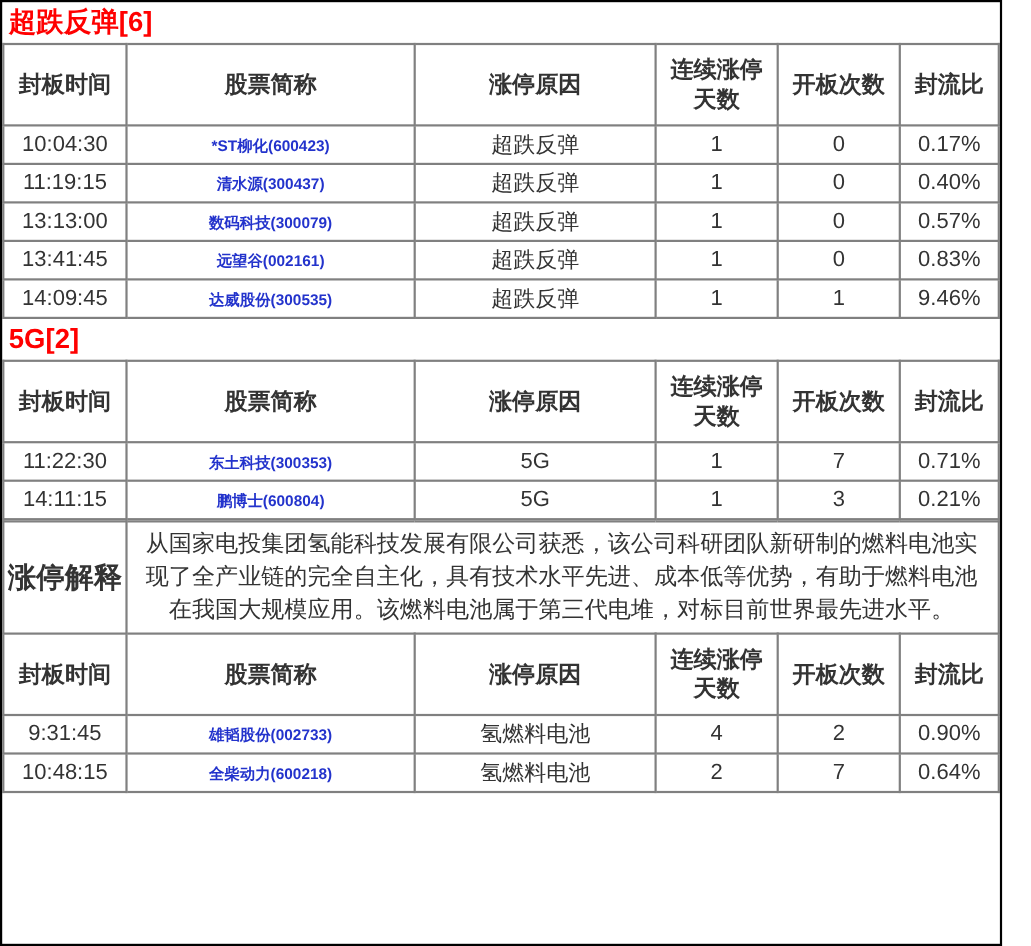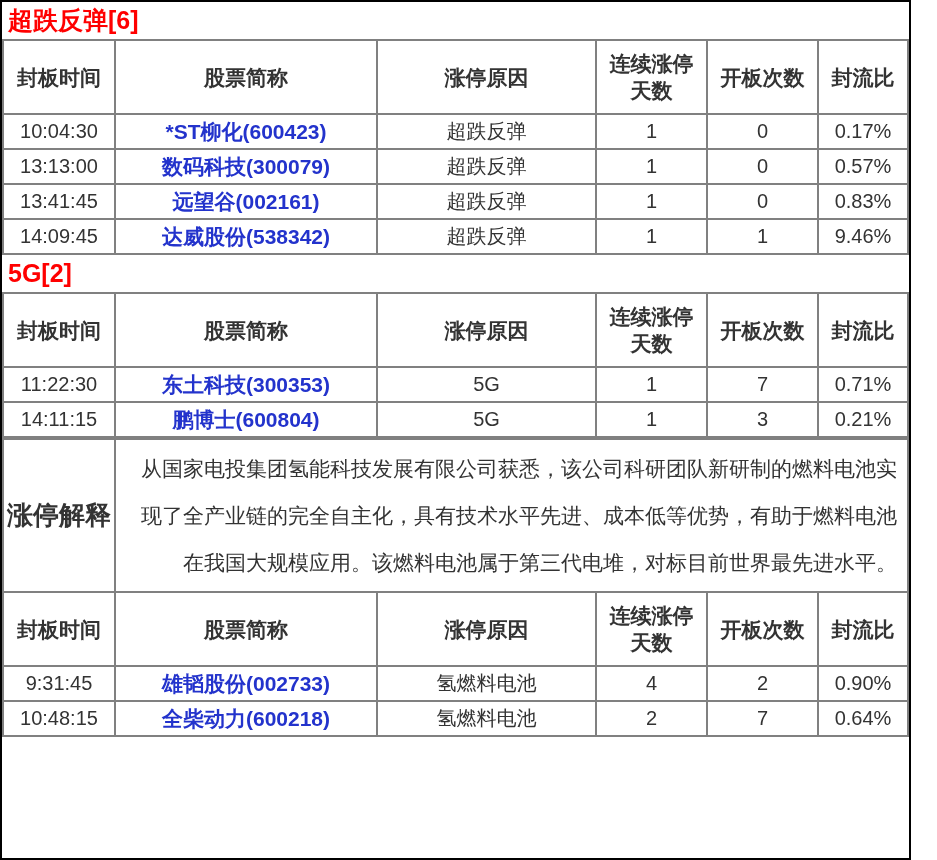--- a/index.html
+++ b/index.html
@@ -58,33 +58,33 @@
   .data-row td {
     height: 33px;
     font-size: 20px;
     padding: 0 2px;
     white-space: nowrap;
     overflow: hidden;
   }
   .stock {
     color: var(--stock_link, #2333cc);
     font-weight: bold;
-    font-size: 21px;
+    font-size: 14px;
     text-decoration: none;
     cursor: pointer;
   }
   .exp-row th.exp-label {
     font-size: 26px;
     font-weight: bold;
   }
   .exp-row td.exp-text {
-    text-align: right;
+    text-align: center;
     font-size: 21px;
     font-weight: normal;
-    line-height: 47px;
+    line-height: 30px;
     padding: 5px 10px 5px 8px;
   }
 </style>
 </head>
 <body>
 
 <div class="board">
   <section>
     <div class="sec-title">超跌反弹[6]</div>
     <table class="tbl">
@@ -107,38 +107,46 @@
           </tr>
           <tr class="data-row">
             <td>10:04:30</td>
             <td><a class="stock">*ST柳化(600423)</a></td>
             <td>超跌反弹</td>
             <td>1</td>
             <td>0</td>
             <td>0.17%</td>
           </tr>
           <tr class="data-row">
+            <td>11:19:15</td>
+            <td><a class="stock">清水源(300437)</a></td>
+            <td>超跌反弹</td>
+            <td>1</td>
+            <td>0</td>
+            <td>0.40%</td>
+          </tr>
+          <tr class="data-row">
             <td>13:13:00</td>
             <td><a class="stock">数码科技(300079)</a></td>
             <td>超跌反弹</td>
             <td>1</td>
             <td>0</td>
             <td>0.57%</td>
           </tr>
           <tr class="data-row">
             <td>13:41:45</td>
             <td><a class="stock">远望谷(002161)</a></td>
             <td>超跌反弹</td>
             <td>1</td>
             <td>0</td>
             <td>0.83%</td>
           </tr>
           <tr class="data-row">
             <td>14:09:45</td>
-            <td><a class="stock">达威股份(538342)</a></td>
+            <td><a class="stock">达威股份(300535)</a></td>
             <td>超跌反弹</td>
             <td>1</td>
             <td>1</td>
             <td>9.46%</td>
           </tr>
         </tbody>
     </table>
   </section>
 
   <section>

